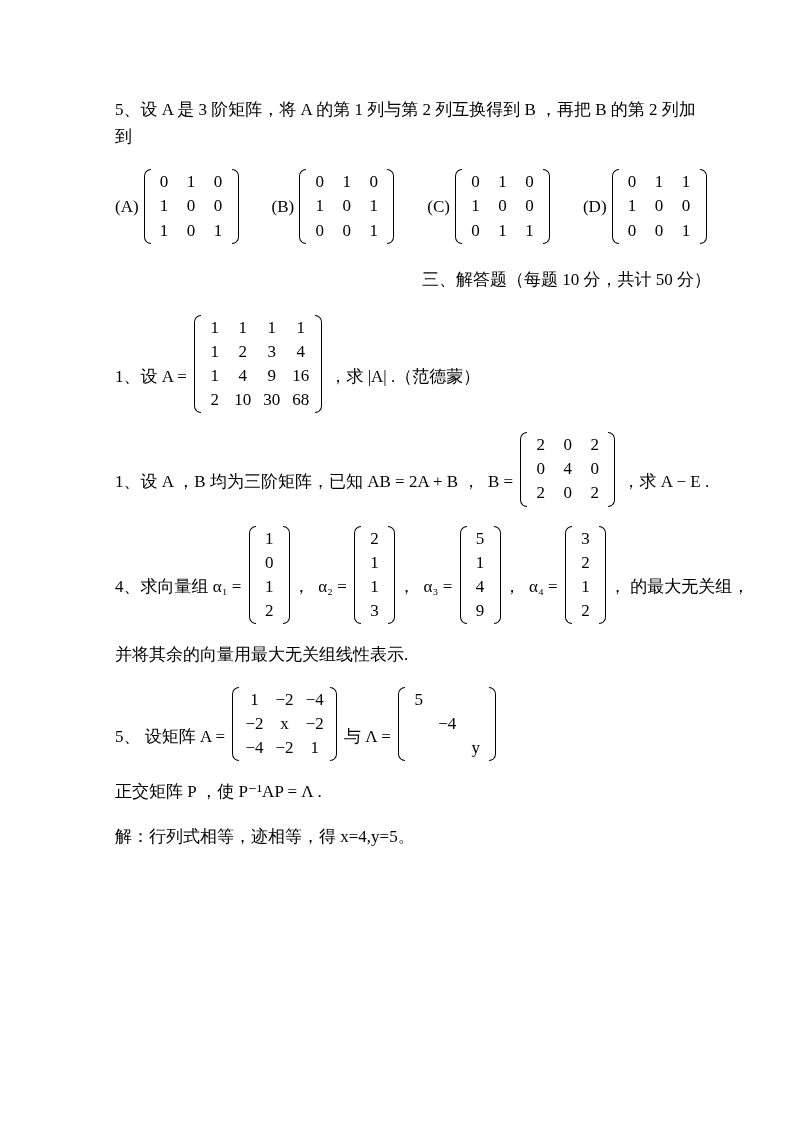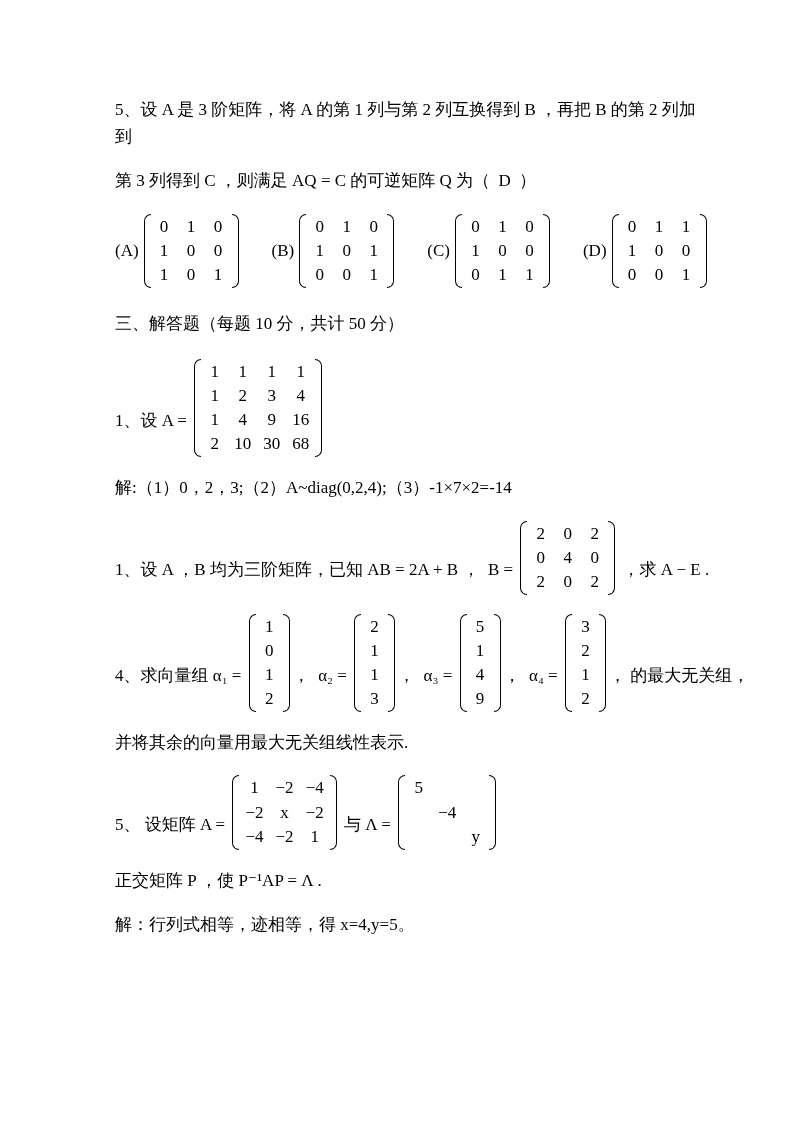--- a/index.html
+++ b/index.html
@@ -36,29 +36,28 @@
     border: 1.4px solid #000;
     margin: 2px 0;
   }
   .matrix::before { border-right: none; border-radius: 10px 0 0 10px; margin-right: 1px; }
   .matrix::after  { border-left: none;  border-radius: 0 10px 10px 0; margin-left: 1px; }
   .mgrid { display: grid; row-gap: 2px; column-gap: 12px; padding: 4px 5px; }
   .mcell { min-width: 15px; text-align: center; line-height: 1.3; }
   .options-row { display: flex; align-items: center; gap: 30px; margin: 0 0 20px 0; }
   .option { display: flex; align-items: center; }
   .option .opt-label { margin-right: 2px; }
-  .section-header { margin: 4px 0 20px 0; line-height: 1.6; }
+  .section-header { margin: 4px 0 20px 0; line-height: 1.6; text-align: right; }
 </style>
 </head>
 <body>
 
 <div class="page">
 
   <p class="line">5、设 A 是 3 阶矩阵，将 A 的第 1 列与第 2 列互换得到 B ，再把 B 的第 2 列加到</p>
-  <p class="line">第 3 列得到 C ，则满足 AQ = C 的可逆矩阵 Q 为（  D  ）</p>
 
   <div class="options-row">
     <div class="option">
       <span class="opt-label">(A)</span>
       <span class="matrix">
           <span class="mgrid" style="grid-template-columns: repeat(3, auto);">
             <span class="mcell">0</span>
             <span class="mcell">1</span>
             <span class="mcell">0</span>
             <span class="mcell">1</span>
@@ -118,23 +117,23 @@
           </span>
         </span>
     </div>
   </div>
 
   <p class="section-header">三、解答题（每题 10 分，共计 50 分）</p>
 
   <div class="row">
     <span class="txt">1、设 A = </span>
     <span class="matrix"><span class="mgrid" style="grid-template-columns: repeat(4, auto);"><span class="mcell">1</span><span class="mcell">1</span><span class="mcell">1</span><span class="mcell">1</span><span class="mcell">1</span><span class="mcell">2</span><span class="mcell">3</span><span class="mcell">4</span><span class="mcell">1</span><span class="mcell">4</span><span class="mcell">9</span><span class="mcell">16</span><span class="mcell">2</span><span class="mcell">10</span><span class="mcell">30</span><span class="mcell">68</span></span></span>
+    <span class="txt"> ，求 |A| .（范德蒙）</span>
   </div>
 
-  <p class="line">解:（1）0，2，3;（2）A~diag(0,2,4);（3）-1×7×2=-14</p>
 
   <div class="row">
     <span class="txt">1、设 A ，B 均为三阶矩阵，已知 AB = 2A + B ，  B = </span>
     <span class="matrix"><span class="mgrid" style="grid-template-columns: repeat(3, auto);"><span class="mcell">2</span><span class="mcell">0</span><span class="mcell">2</span><span class="mcell">0</span><span class="mcell">4</span><span class="mcell">0</span><span class="mcell">2</span><span class="mcell">0</span><span class="mcell">2</span></span></span>
     <span class="txt"> ，求 A − E .</span>
   </div>
 
   <div class="row">
     <span class="txt">4、求向量组 α₁ = </span>
     <span class="matrix"><span class="mgrid" style="grid-template-columns: repeat(1, auto);"><span class="mcell">1</span><span class="mcell">0</span><span class="mcell">1</span><span class="mcell">2</span></span></span>

